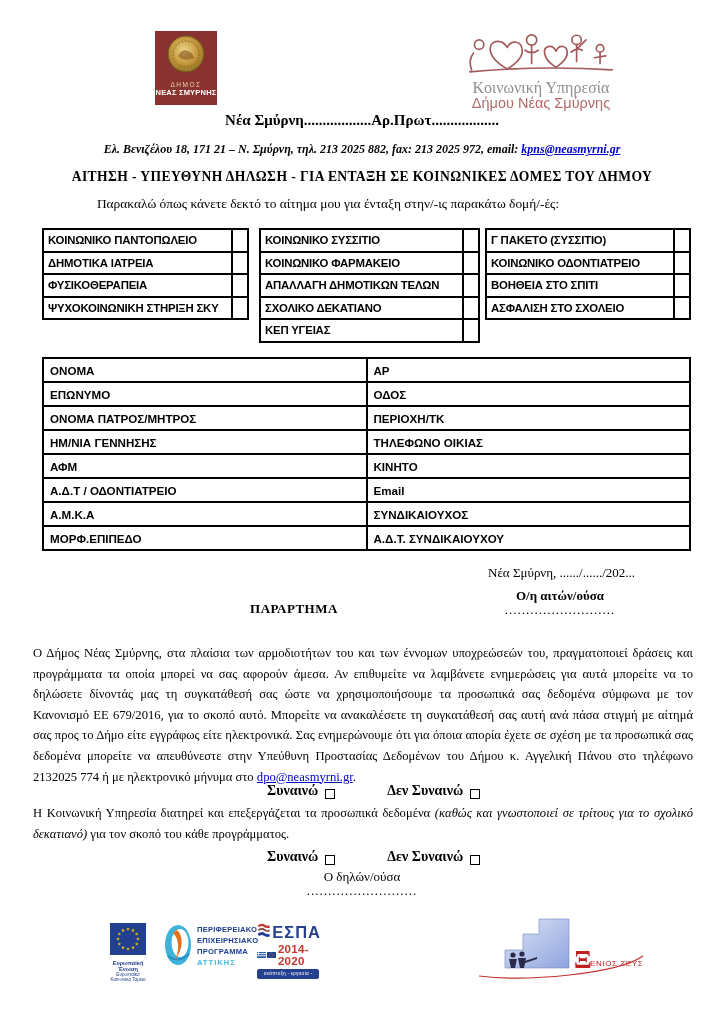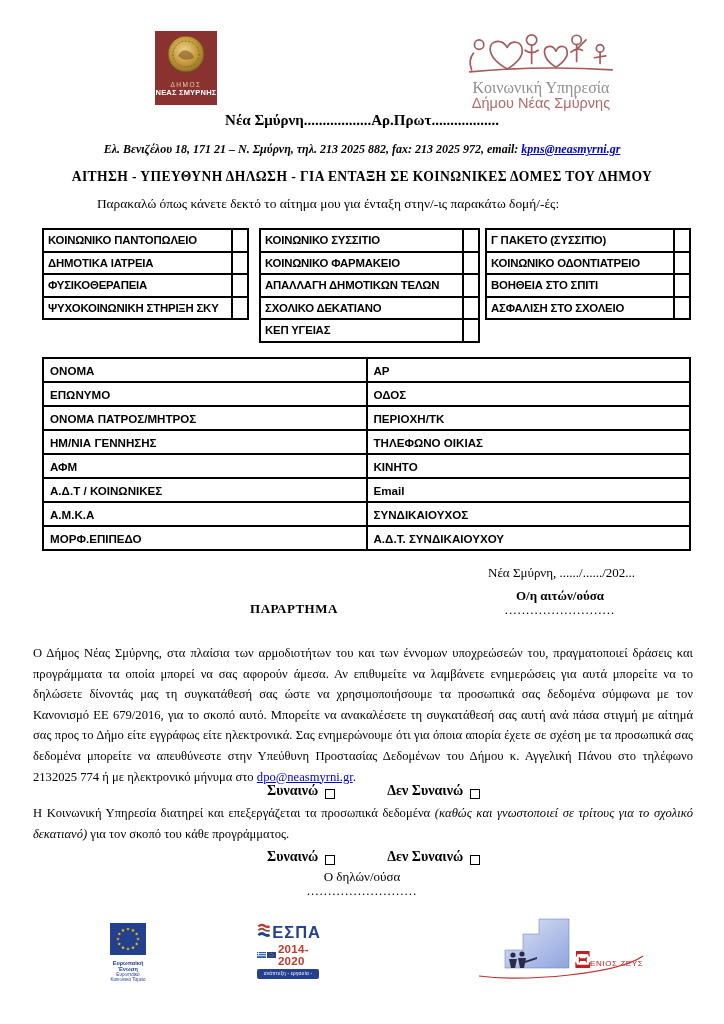--- a/index.html
+++ b/index.html
@@ -217,21 +217,21 @@
           <td>ΗΜ/ΝΙΑ ΓΕΝΝΗΣΗΣ</td>
           <td>ΤΗΛΕΦΩΝΟ ΟΙΚΙΑΣ</td>
         </tr>
 
         <tr>
           <td>ΑΦΜ</td>
           <td>ΚΙΝΗΤΟ</td>
         </tr>
 
         <tr>
-          <td>Α.Δ.Τ / ΚΟΙΝΩΝΙΚΕΣ</td>
+          <td>Α.Δ.Τ / ΟΔΟΝΤΙΑΤΡΕΙΟ</td>
           <td>Email</td>
         </tr>
 
         <tr>
           <td>Α.Μ.Κ.Α</td>
           <td>ΣΥΝΔΙΚΑΙΟΥΧΟΣ</td>
         </tr>
 
         <tr>
           <td>ΜΟΡΦ.ΕΠΙΠΕΔΟ</td>
@@ -282,20 +282,34 @@
         <use href="#st" transform="translate(-8.7,15)"></use>
         <use href="#st" transform="translate(-10,10)"></use>
         <use href="#st" transform="translate(-8.7,5)"></use>
         <use href="#st" transform="translate(-5,1.4)"></use>
       </g>
     </svg>
     <div class="eut1">Ευρωπαϊκή Ένωση</div>
     <div class="eut2">Ευρωπαϊκό Κοινωνικό Ταμείο</div>
   </div>
 
+  <div class="abs pep">
+    <svg width="28" height="42" viewBox="0 0 28 42">
+      <ellipse cx="14" cy="21" rx="13" ry="20" fill="#3fb3dc"></ellipse>
+      <ellipse cx="16" cy="19" rx="8.5" ry="14" fill="#ffffff"></ellipse>
+      <path d="M13,6 C20,12 19,26 11,36 C16,26 15,14 9,9 Z" fill="#e8701a"></path>
+      <path d="M4,32 Q14,40 25,30" fill="none" stroke="#2a8fc0" stroke-width="2"></path>
+    </svg>
+    <div class="peptext">
+      <div>ΠΕΡΙΦΕΡΕΙΑΚΟ</div>
+      <div>ΕΠΙΧΕΙΡΗΣΙΑΚΟ</div>
+      <div>ΠΡΟΓΡΑΜΜΑ</div>
+      <div class="pep4">ΑΤΤΙΚΗΣ</div>
+    </div>
+  </div>
 
   <div class="abs espa">
     <div class="espatop">
       <svg width="18" height="20" viewBox="0 0 20 24">
         <path d="M2,5 Q7,1 11,4 T19,5" stroke="#c0392b" stroke-width="3.6" fill="none"></path>
         <path d="M2,11 Q7,7 11,10 T19,11" stroke="#8c5050" stroke-width="2.8" fill="none"></path>
         <path d="M2,18 Q7,14 11,17 T19,18" stroke="#24408e" stroke-width="4.2" fill="none"></path>
       </svg>
       <span class="espaname">ΕΣΠΑ</span>
     </div>

